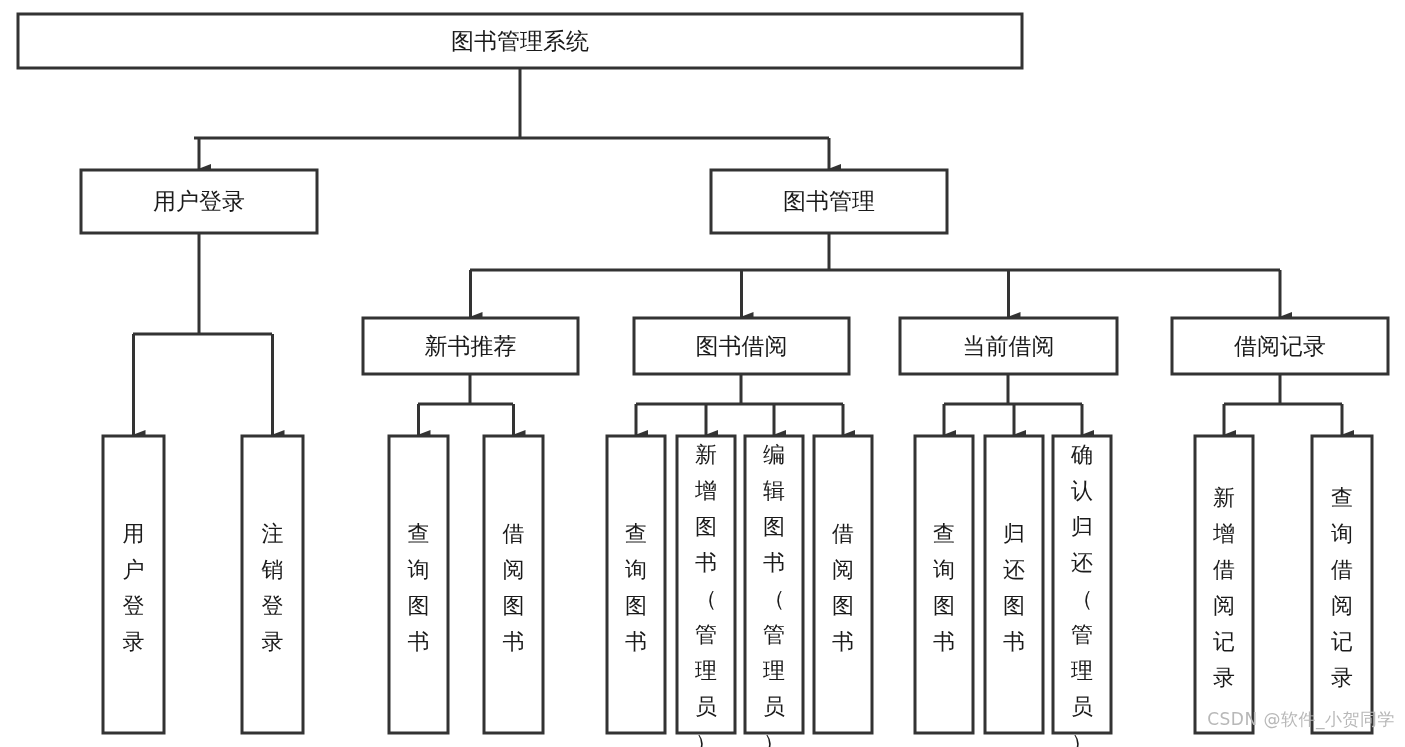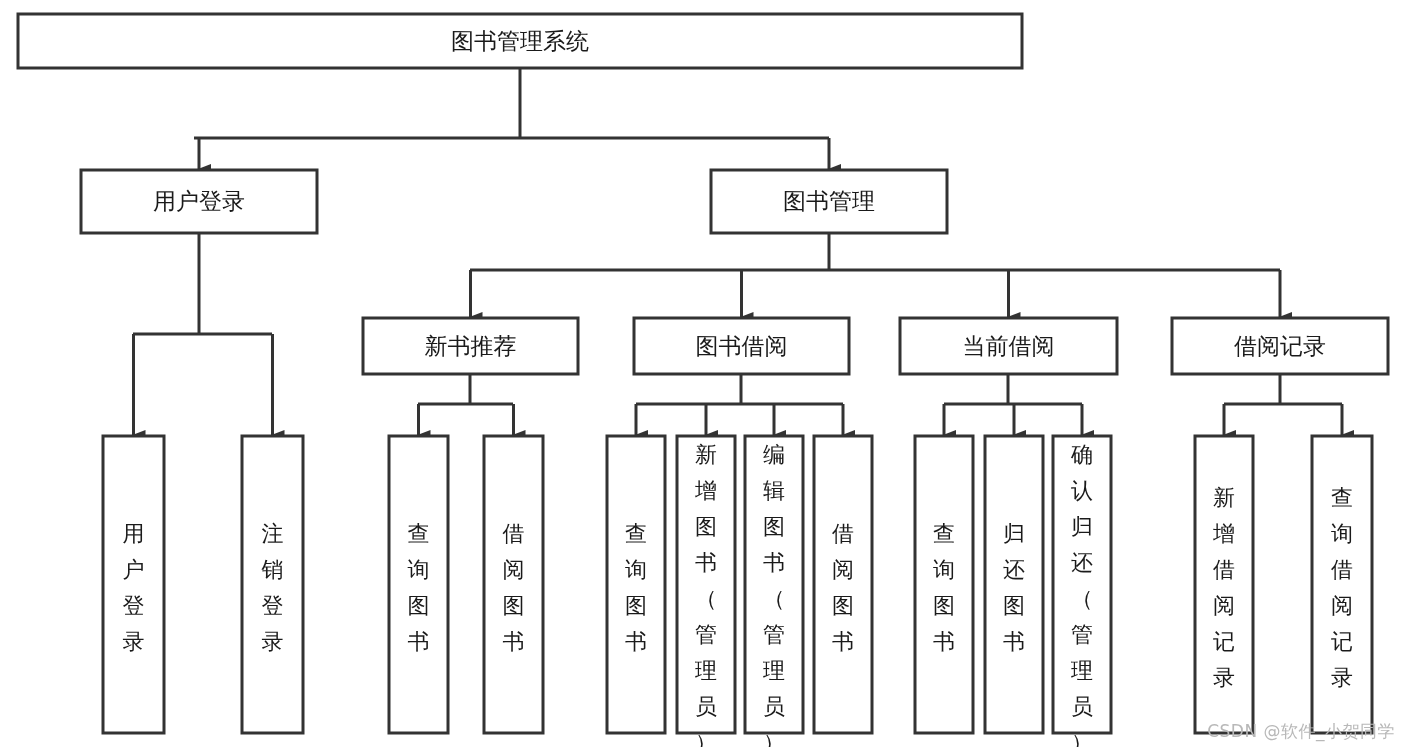--- a/index.html
+++ b/index.html
@@ -41,21 +41,21 @@
     font-family: "DejaVu Sans", "Liberation Sans", sans-serif;
   }
   .connector {
     stroke: #333333;
     stroke-width: 3;
     fill: none;
   }
   .watermark {
     position: absolute;
     right: 10px;
-    bottom: 4px;
+    bottom: 16px;
     font-size: 17px;
     color: #b8b8b8;
     font-family: "DejaVu Sans", "Liberation Sans", sans-serif;
     letter-spacing: 0.5px;
     white-space: nowrap;
     pointer-events: none;
   }
 </style>
 </head>
 <body>

